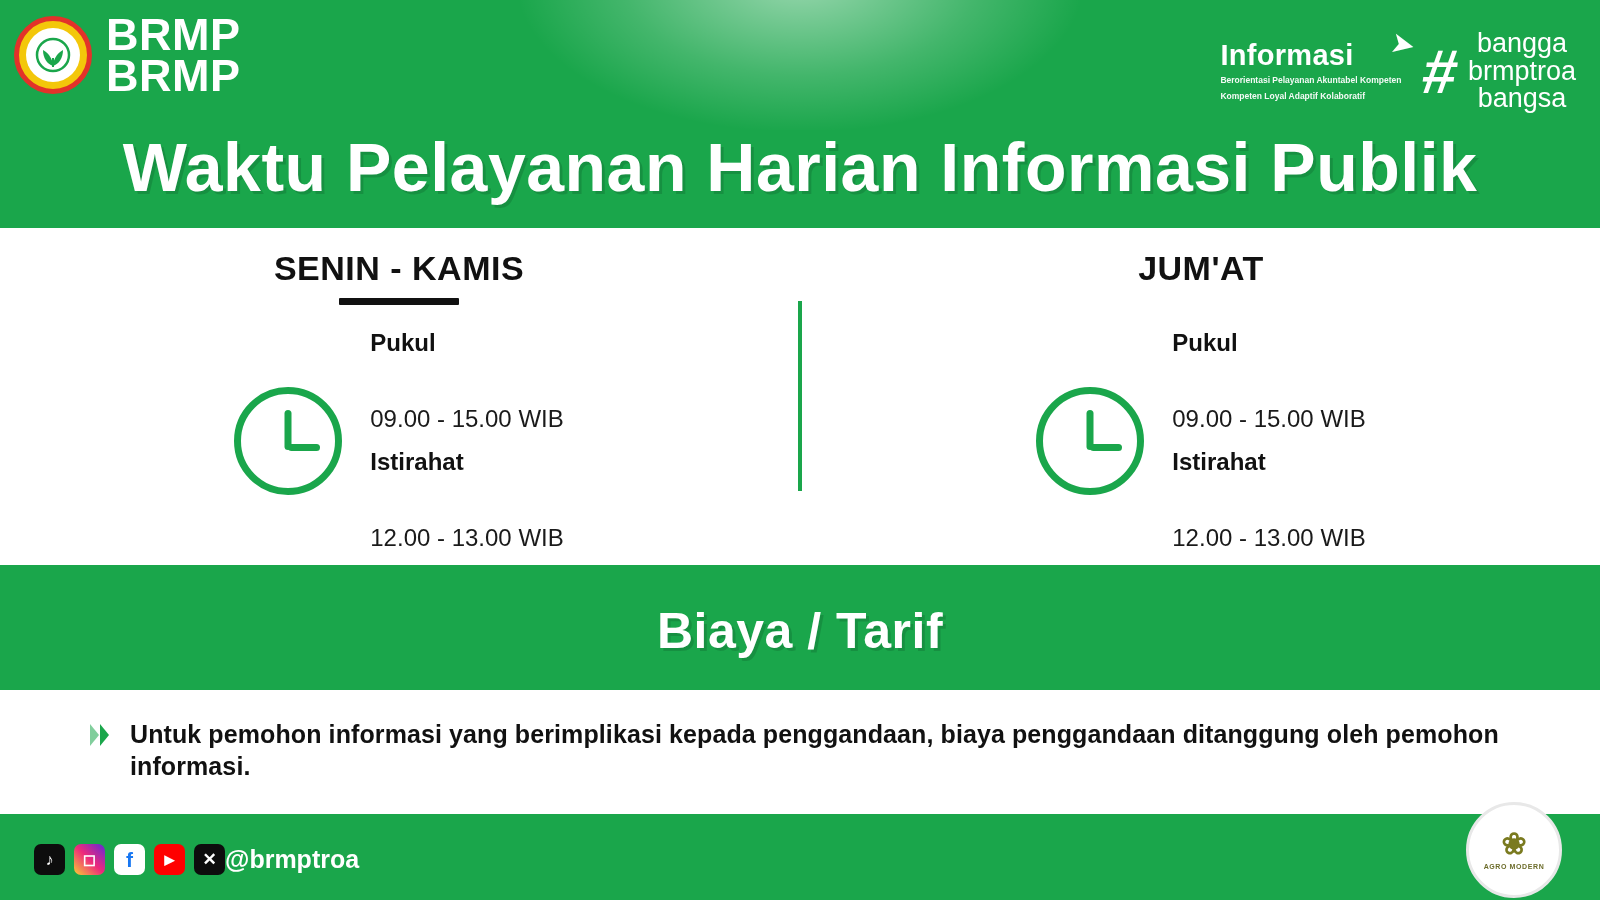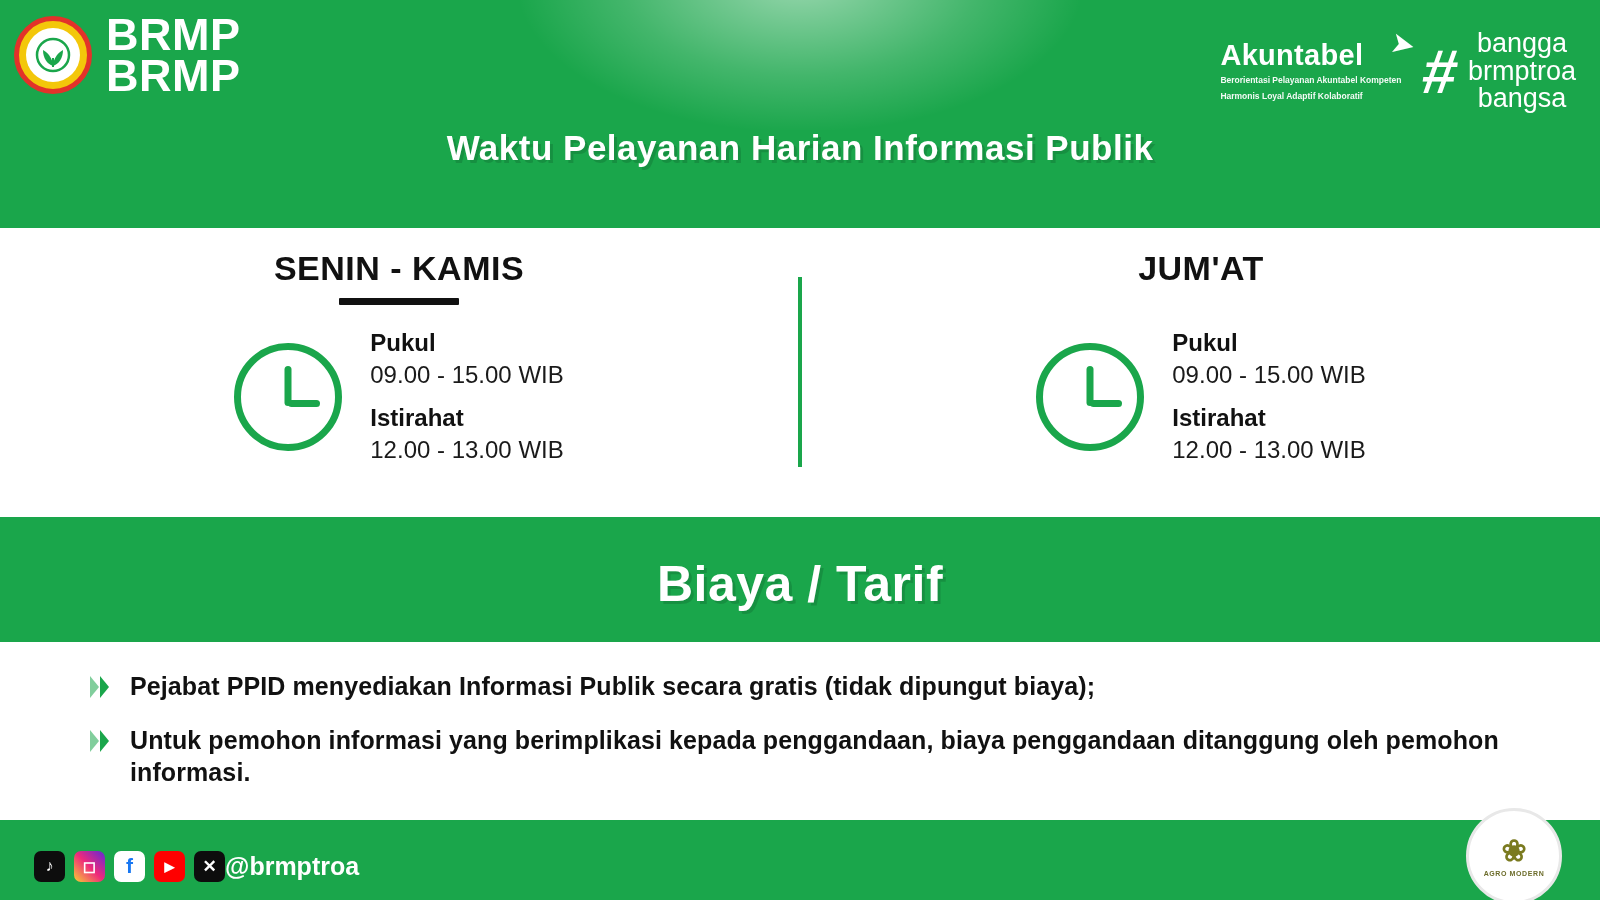--- a/index.html
+++ b/index.html
@@ -82,21 +82,21 @@
   .bangga {
     display: flex; align-items: center; gap: 10px; color: #ffffff;
   }
   .bangga .hash { font-size: 62px; font-weight: 800; line-height: 0.8; transform: skewX(-8deg); }
   .bangga .words { font-size: 27px; font-weight: 400; line-height: 1.02; text-align: center; }
 
   .header-title {
     position: relative;
     text-align: center;
     color: #ffffff;
-    font-size: 35px;
+    font-size: 68px;
     font-weight: 800;
     letter-spacing: 0.5px;
     text-shadow: 3px 3px 0 rgba(0,0,0,0.13);
     padding: 8px 40px 0;
   }
 
   
   .schedule {
     flex: 0 0 282px;
     display: flex;
@@ -129,21 +129,21 @@
     left: 50%; top: 16px; width: 7px; height: 40px;
     background: #1aa64b; border-radius: 4px; transform: translateX(-50%);
   }
   .clock::after {
     content: ""; position: absolute;
     left: 50%; top: 50px; width: 32px; height: 7px;
     background: #1aa64b; border-radius: 4px;
   }
   .sched-times { text-align: left; }
   .t-label { font-size: 24px; font-weight: 800; color: #111; line-height: 1.35; }
-  .t-value { font-size: 24px; font-weight: 400; color: #1a1a1a; line-height: 1.35; margin-bottom: 10px; }
+  .t-value { font-size: 24px; font-weight: 400; color: #1a1a1a; line-height: 1.35; margin-bottom: 10px; margin-top: 44px; }
   .t-value:last-child { margin-bottom: 0; }
   .sched-divider {
     width: 4px;
     background: #1aa64b;
     margin: 40px 0;
     flex: 0 0 4px;
     align-self: center;
     height: 190px;
   }
 
@@ -246,23 +246,23 @@
         </div>
         <div class="brand-text">
           <span>BRMP</span>
           <span class="l2">BRMP</span>
         </div>
       </div>
 
       <div class="header-right">
         <div class="berakhlak">
           <div class="b-swoosh">➤</div>
-          <div class="b-main">Akuntabel</div>
+          <div class="b-main">Informasi</div>
           <div class="b-sub">Berorientasi Pelayanan Akuntabel Kompeten</div>
-          <div class="b-sub">Harmonis Loyal Adaptif Kolaboratif</div>
+          <div class="b-sub">Kompeten Loyal Adaptif Kolaboratif</div>
         </div>
         <div class="bangga">
           <div class="hash">#</div>
           <div class="words">
             <div>bangga</div>
             <div>brmptroa</div>
             <div>bangsa</div>
           </div>
         </div>
       </div>
@@ -307,27 +307,20 @@
   <div class="biaya">
     <h2>Biaya / Tarif</h2>
   </div>
 
   <div class="bullets">
     <div class="bullet">
       <div class="chev">
           <span></span>
           <span></span>
         </div>
-      <div class="bullet-text">Pejabat PPID menyediakan Informasi Publik secara gratis (tidak dipungut biaya);</div>
-    </div>
-    <div class="bullet">
-      <div class="chev">
-          <span></span>
-          <span></span>
-        </div>
       <div class="bullet-text">Untuk pemohon informasi yang berimplikasi kepada penggandaan, biaya penggandaan ditanggung oleh pemohon informasi.</div>
     </div>
   </div>
 
   <div class="footer">
     <div class="socials">
       <div class="soc tiktok">♪</div>
       <div class="soc instagram">◻</div>
       <div class="soc facebook">f</div>
       <div class="soc youtube">▶</div>

